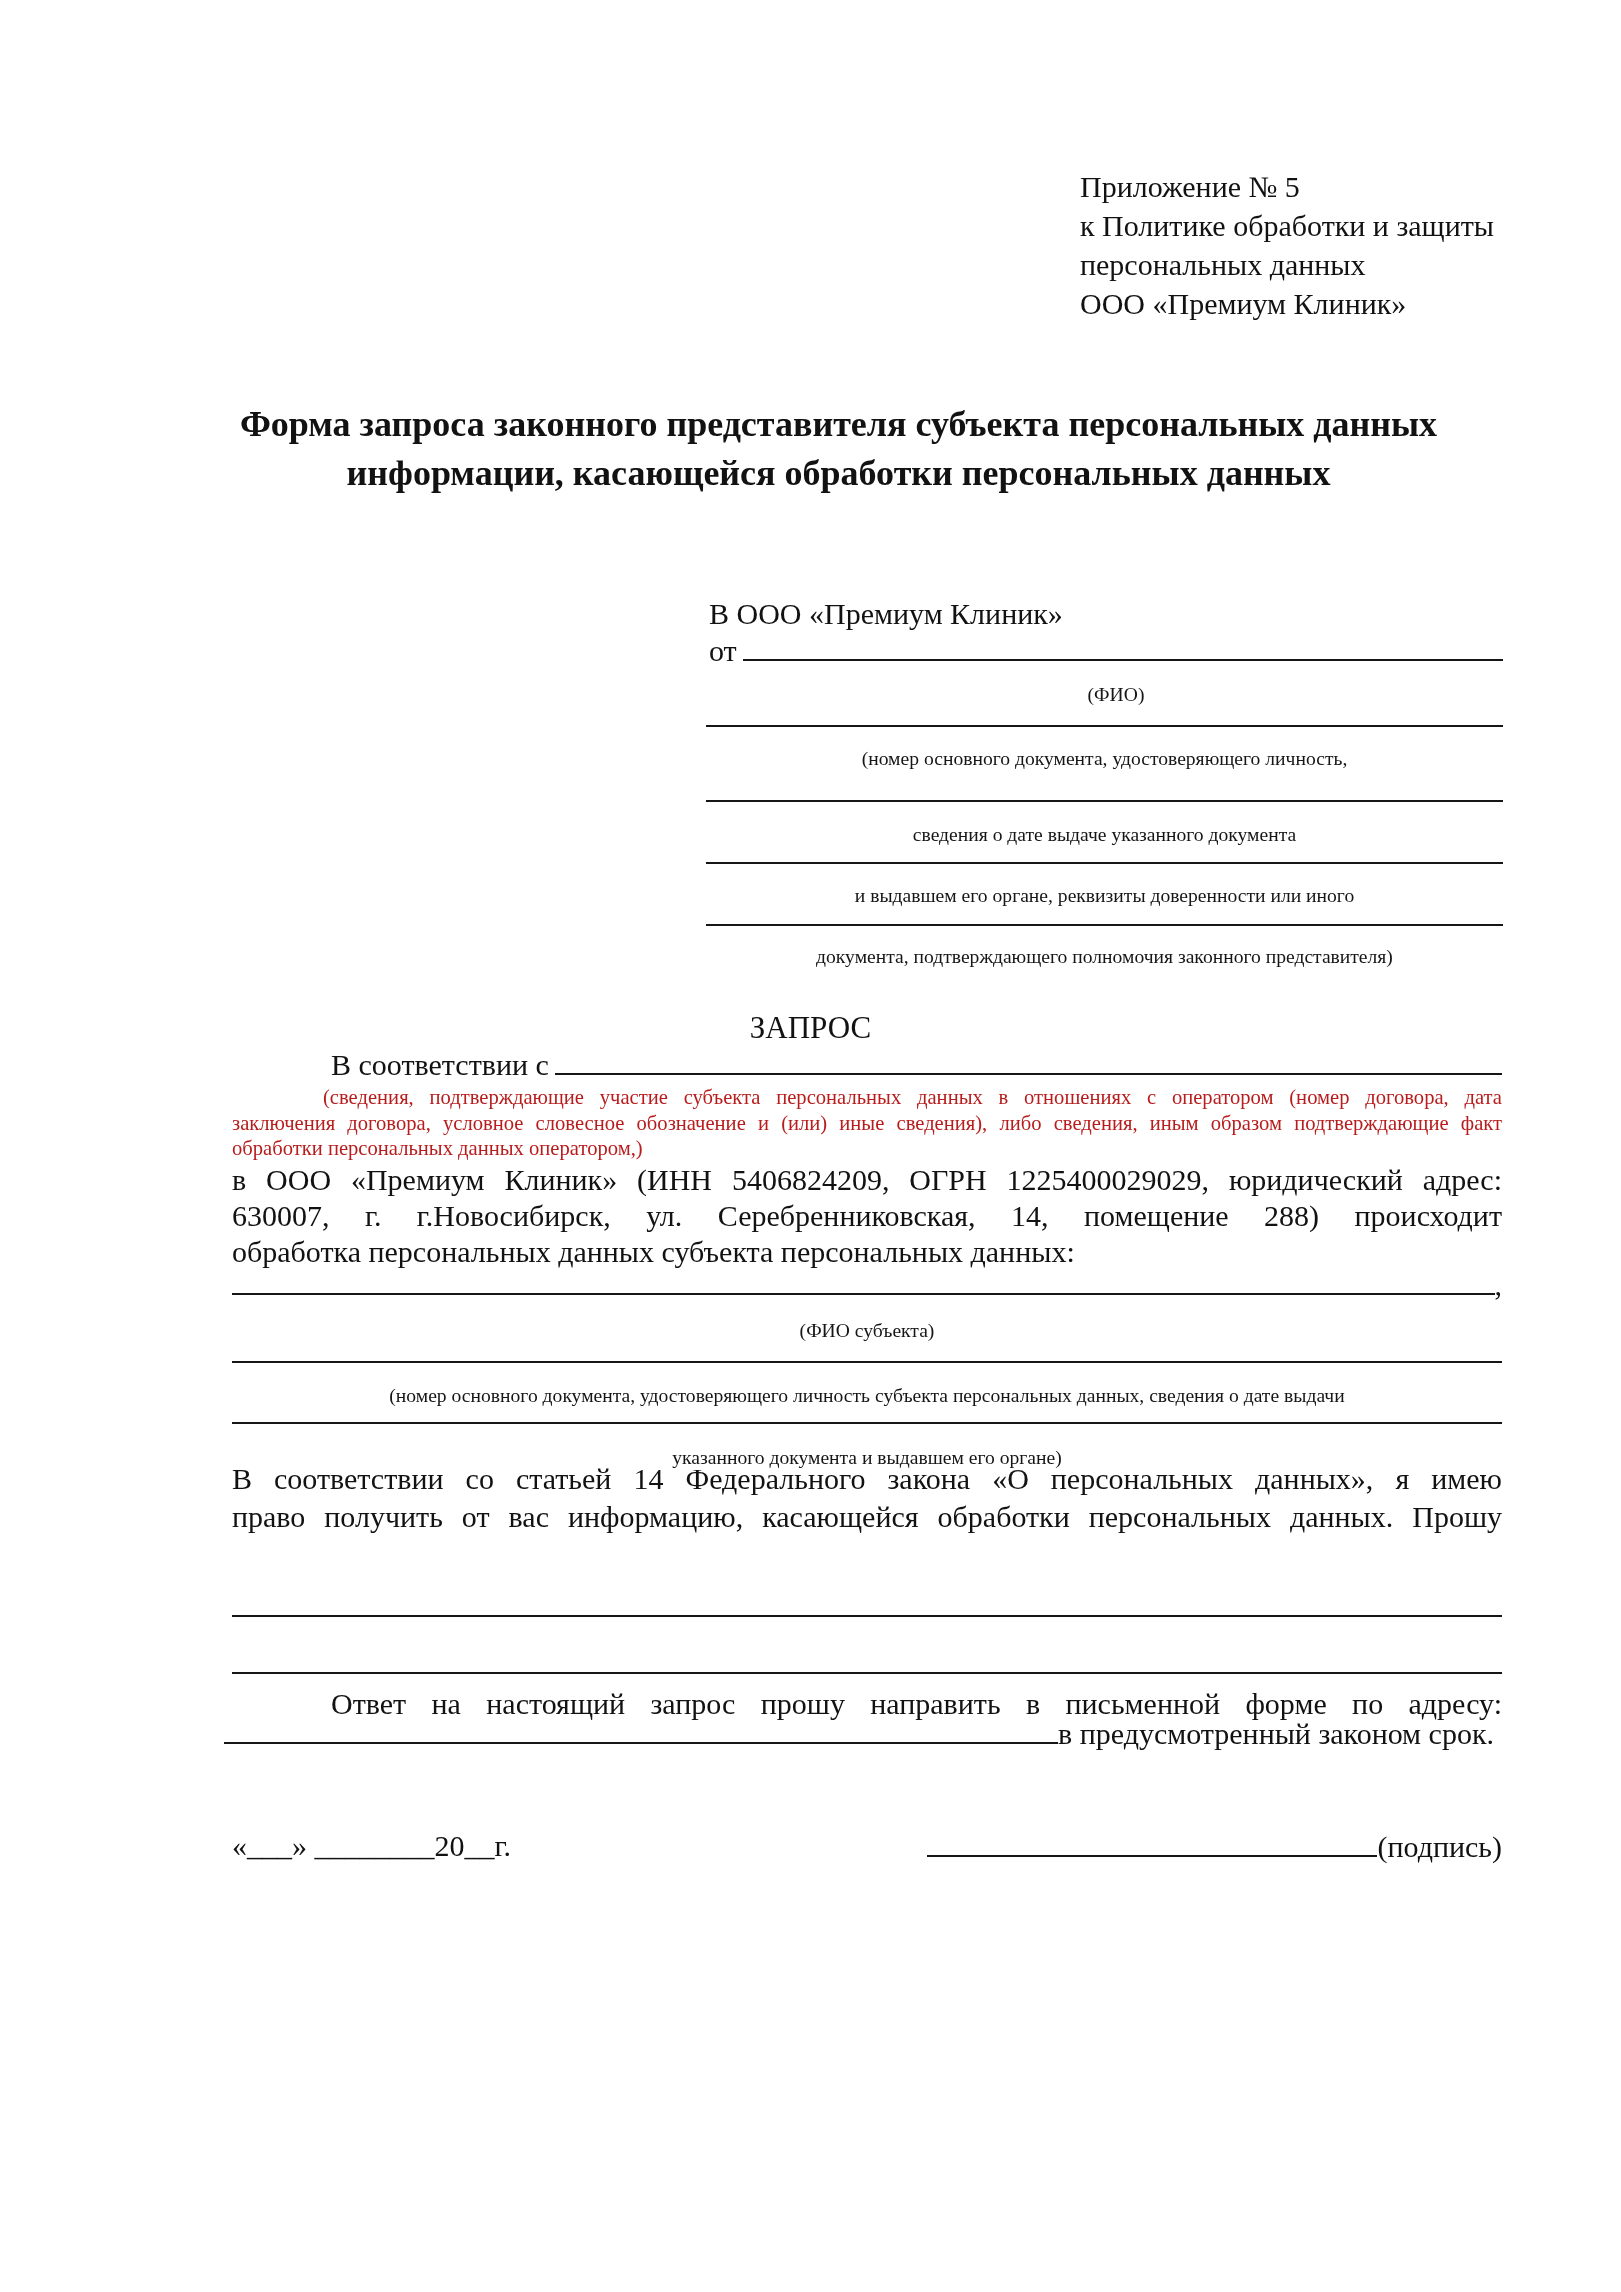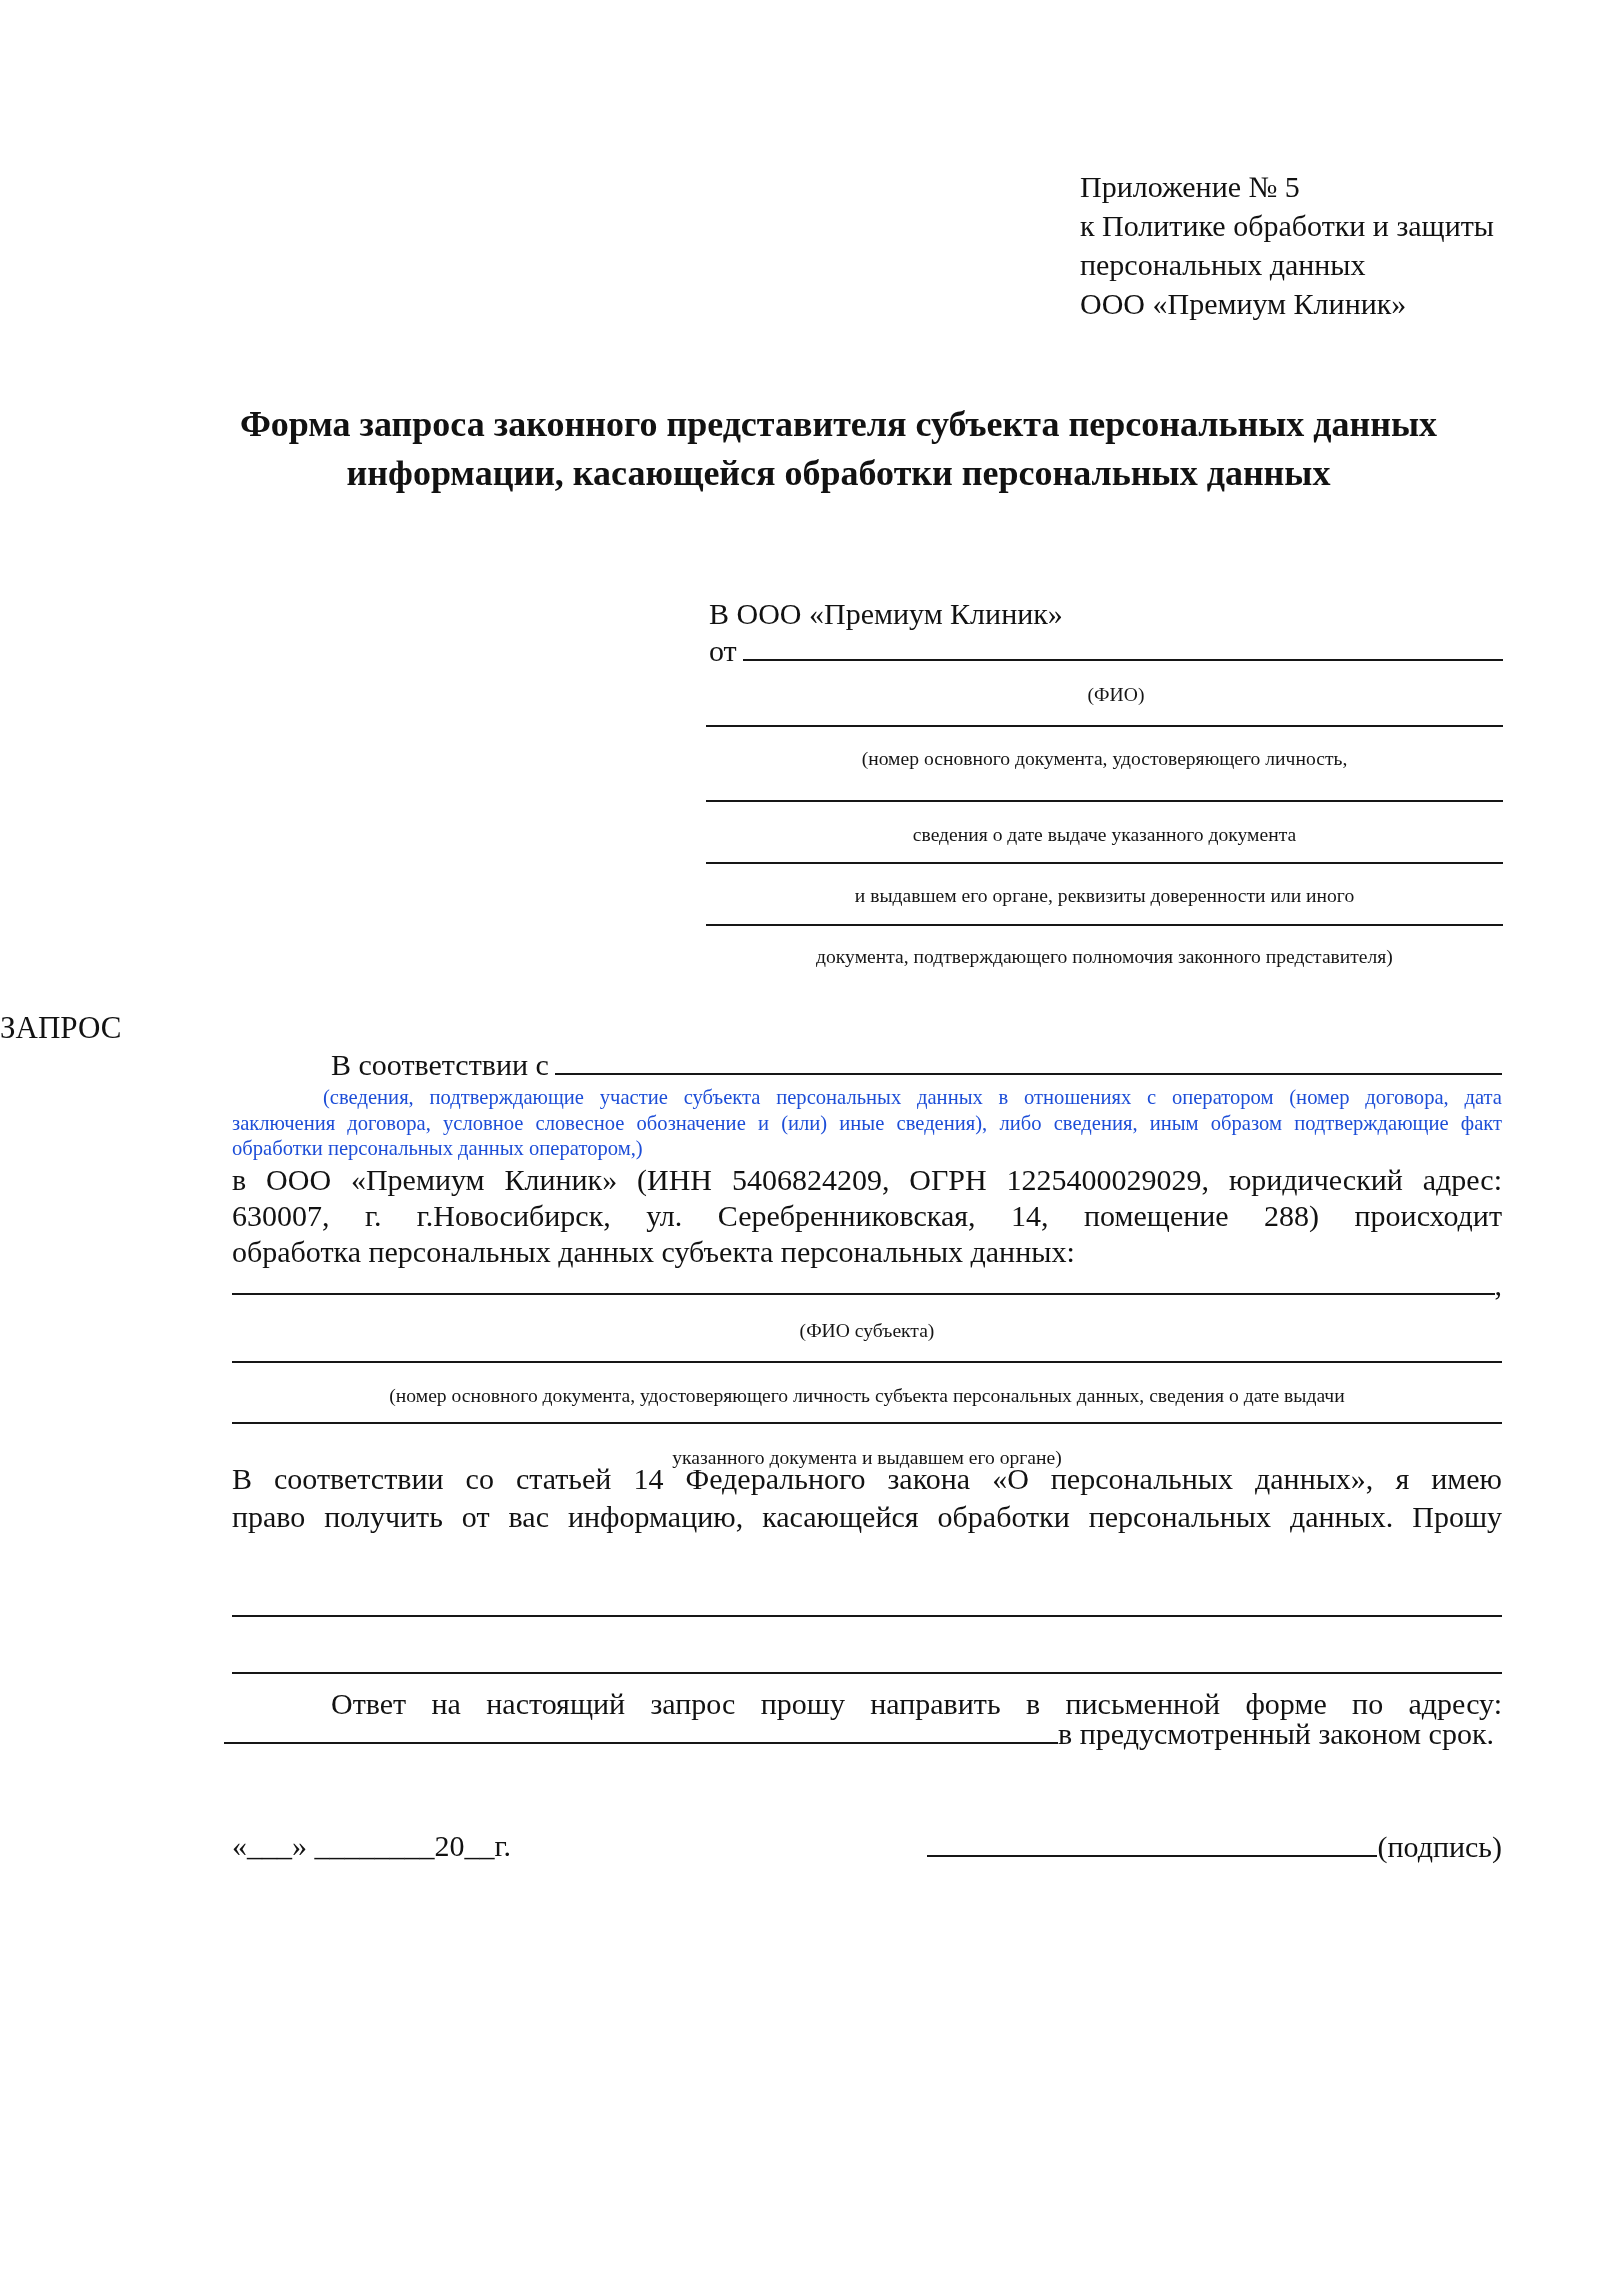--- a/index.html
+++ b/index.html
@@ -25,24 +25,24 @@
   .from-row{left:709px;top:631px;width:794px;height:35px;}
   .cap{font-size:19.6px;line-height:23.5px;text-align:center;color:#161616;margin-top:11px;}
   .fio-cap{left:730px;top:672px;width:772px;}
   .field-line{left:706px;width:797px;height:0;border-top:2.9px solid #161616;}
   .field-cap{left:706px;width:797px;}
   .fl1{top:725px;} .fc1{top:736px;}
   .fl2{top:800px;} .fc2{top:812px;}
   .fl3{top:862px;} .fc3{top:873px;}
   .fl4{top:924px;} .fc4{top:934px;}
   
-  .zapros{left:0;top:1010px;width:1621px;font-size:31px;}
+  .zapros{left:0;top:1010px;width:1621px;text-align:center;font-size:31px;}
   .vsoot-row{left:331px;top:1045px;width:1171px;height:35px;}
   
-  .intro-cap{left:232px;top:1085px;width:1270px;font-size:20.6px;line-height:25.5px;color:#1d4ed8;}
+  .intro-cap{left:232px;top:1085px;width:1270px;font-size:20.6px;line-height:25.5px;color:#b91c1c;}
   .intro-cap .ln{height:25.5px;overflow:hidden;}
   .indent-sm{text-indent:91px;}
   
   .body-par{left:232px;width:1270px;font-size:30px;}
   .p1{top:1162px;} .p1 .ln{height:36px;line-height:36px;overflow:hidden;}
   .p2{top:1460px;} .p2 .ln{height:38px;line-height:38px;overflow:hidden;}
   .just{text-align:justify;}
   .just::after{content:"";display:inline-block;width:100%;height:0;}
   
   .fio2-row{left:232px;top:1267px;width:1270px;height:33px;}

